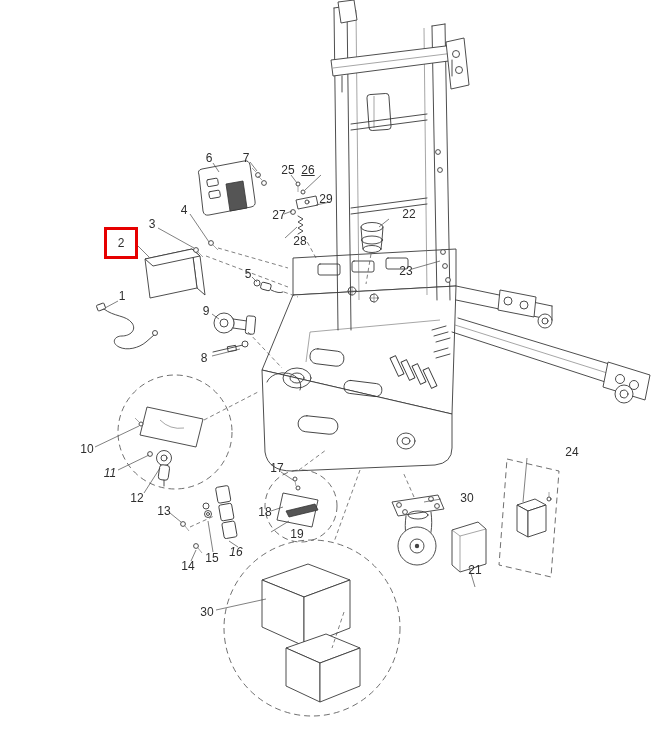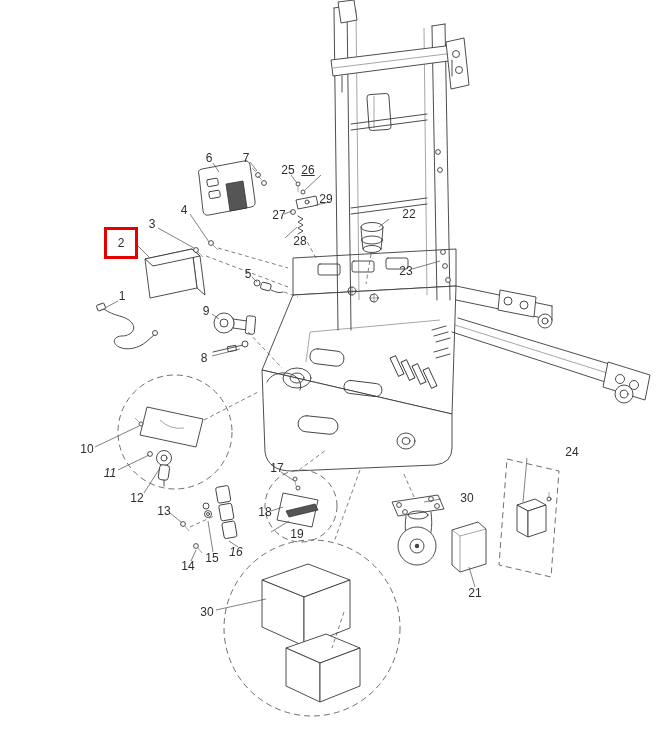--- a/index.html
+++ b/index.html
@@ -312,21 +312,21 @@
       <div class="part-label" style="left: 110px; top: 473px; font-style: italic;">11</div>
       <div class="part-label" style="left: 137px; top: 498px;">12</div>
       <div class="part-label" style="left: 164px; top: 511px;">13</div>
       <div class="part-label" style="left: 188px; top: 566px;">14</div>
       <div class="part-label" style="left: 212px; top: 558px;">15</div>
       <div class="part-label" style="left: 236px; top: 552px; font-style: italic;">16</div>
       <div class="part-label" style="left: 277px; top: 468px;">17</div>
       <div class="part-label" style="left: 265px; top: 512px;">18</div>
       <div class="part-label" style="left: 265px; top: 534px; margin-left: 32px;">19</div>
       <div class="part-label" style="left: 207px; top: 612px;">30</div>
-      <div class="part-label" style="left: 475px; top: 593px;">21</div>
+      <div class="part-label" style="left: 475px; top: 570px;">21</div>
       <div class="part-label" style="left: 409px; top: 214px;">22</div>
       <div class="part-label" style="left: 406px; top: 271px;">23</div>
       <div class="part-label" style="left: 527px; top: 452px; margin-left: 45px;">24</div>
       <div class="part-label" style="left: 288px; top: 170px;">25</div>
       <div class="part-label" style="left: 308px; top: 170px; text-decoration: underline;">26</div>
       <div class="part-label" style="left: 279px; top: 215px;">27</div>
       <div class="part-label" style="left: 280px; top: 241px; margin-left: 20px;">28</div>
       <div class="part-label" style="left: 326px; top: 199px;">29</div>
       <div class="part-label" style="left: 446px; top: 498px; margin-left: 21px;">30</div>
     </div>

